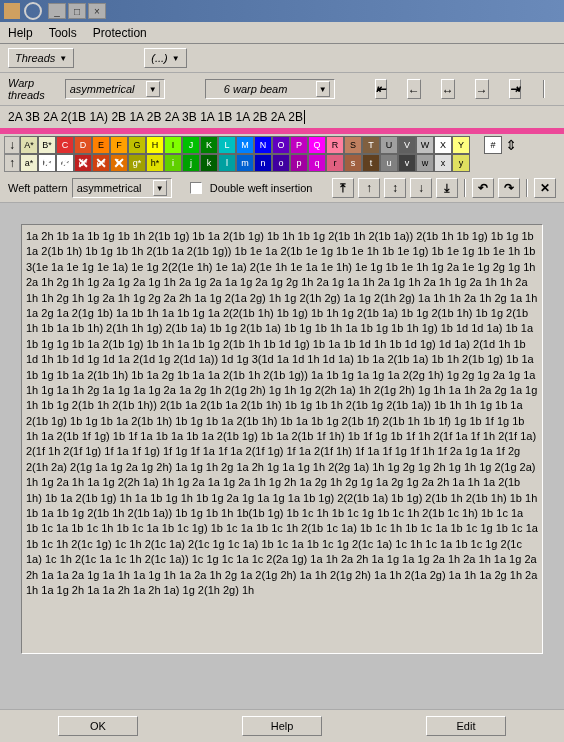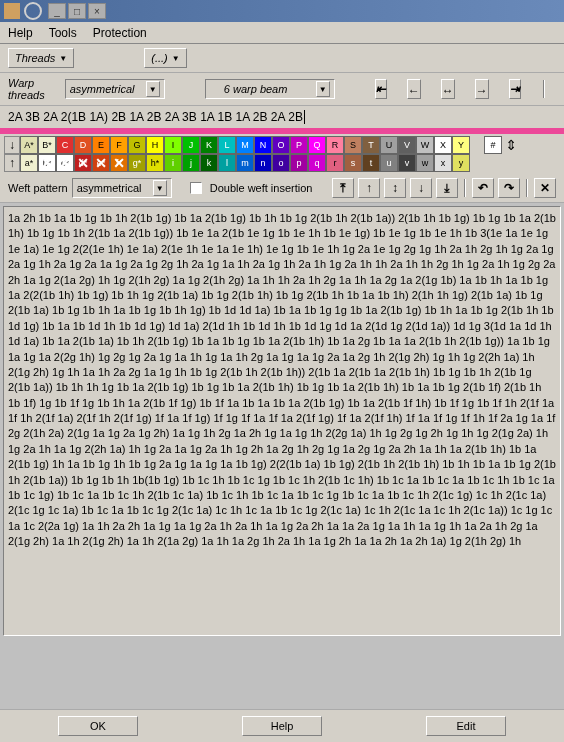--- a/index.html
+++ b/index.html
@@ -20,21 +20,21 @@
 .sep { width: 2px; height: 18px; border-left: 1px solid #808080; border-right: 1px solid #fff; margin: 0 2px; }
 .pattern-bar { background: #d4d0c8; padding: 4px 8px; border-bottom: 6px solid #ec4899; font-size: 12px; display: flex; align-items: center; }
 .color-grid { background: #d4d0c8; padding: 2px 4px; display: flex; flex-direction: column; gap: 0; }
 .color-row-wrap { display: flex; align-items: center; }
 .arrow-cell { width: 16px; height: 18px; display: flex; align-items: center; justify-content: center; font-size: 12px; font-weight: bold; background: #d4d0c8; border: 1px solid #888; }
 .color-cells { display: flex; }
 .color-cell { width: 18px; height: 18px; display: flex; align-items: center; justify-content: center; font-size: 9px; border: 1px solid #666; position: relative; }
 .color-cell .x-mark { position: absolute; font-size: 14px; color: #fff; font-weight: bold; }
 .weft-row { background: #d4d0c8; padding: 4px 8px; display: flex; align-items: center; gap: 4px; border-bottom: 1px solid #aaa; }
 .checkbox { width: 12px; height: 12px; background: #fff; border: 1px solid; border-color: #808080 #fff #fff #808080; }
-.main-text { background: #d4d0c8; border: 1px solid; border-color: #808080 #fff #fff #808080; margin: 3px; padding: 4px; height: 430px; overflow: auto; font-size: 11px; line-height: 1.4; word-wrap: break-word; white-space: pre-wrap; font-family: Arial; }
+.main-text { background: #d4d0c8; border: 1px solid; border-color: #808080 #fff #fff #808080; margin: 21px; padding: 4px; height: 430px; overflow: auto; font-size: 11px; line-height: 1.4; word-wrap: break-word; white-space: pre-wrap; font-family: Arial; }
 .bottom-bar { background: #d4d0c8; padding: 6px; display: flex; justify-content: space-around; border-top: 1px solid #aaa; position: absolute; bottom: 0; width: 564px; }
 .bottom-bar .btn3d { width: 80px; justify-content: center; }
 </style>
 </head>
 <body>
 
 <div class="titlebar">
   <div class="app-icon"></div>
   <div class="swirl"></div>
   <div class="winbtn">_</div>

